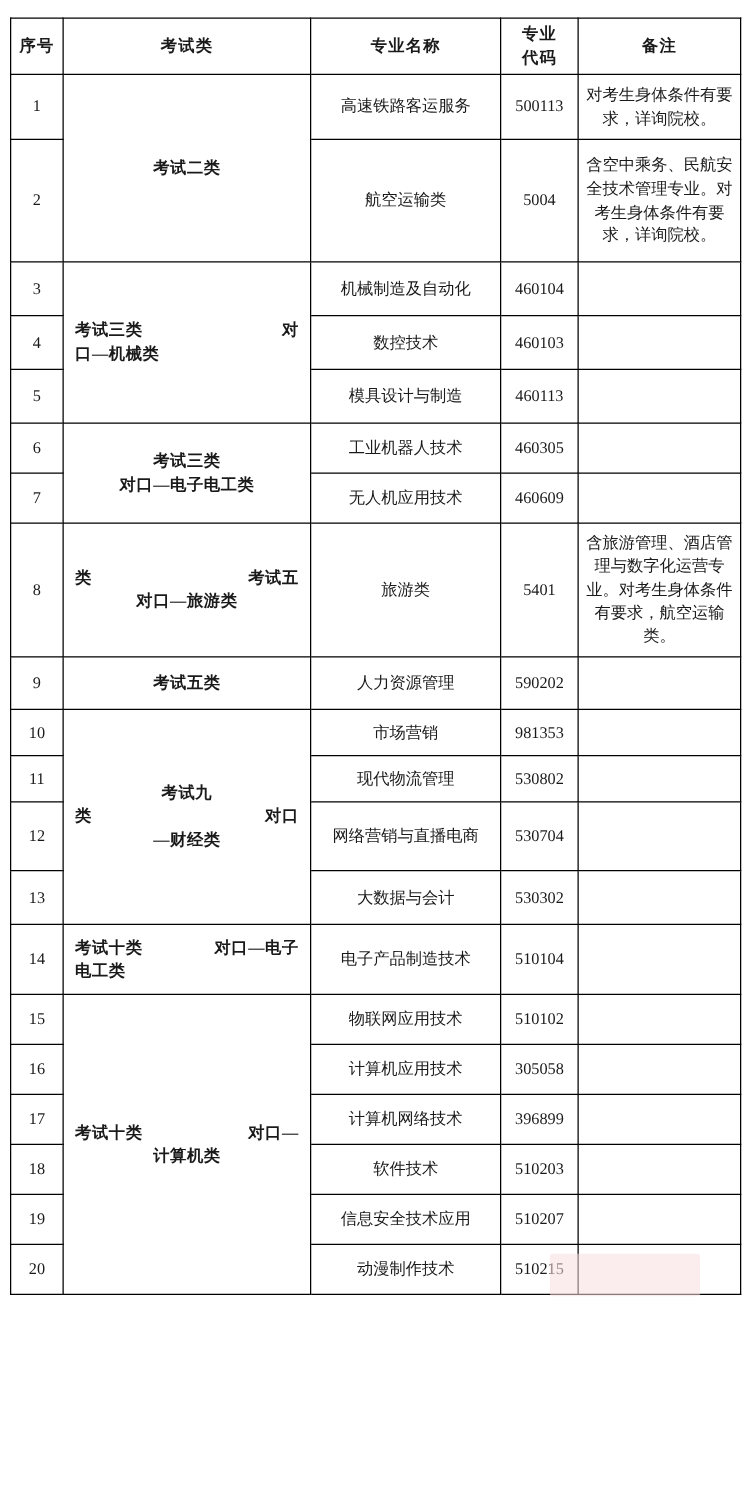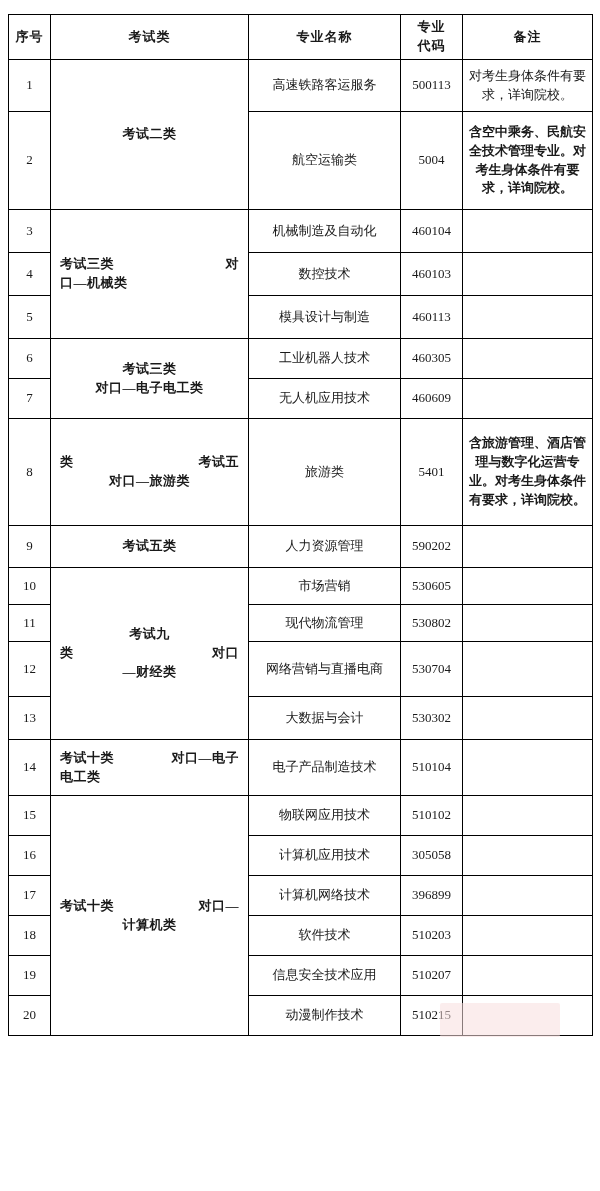--- a/index.html
+++ b/index.html
@@ -58,21 +58,21 @@
   td.major-cell { font-size: 13.5px; }
   td.code-cell { font-size: 13px; }
   td.note-cell {
     font-size: 11.5px;
     text-align: left;
     line-height: 1.55;
     letter-spacing: 0px;
     padding: 3px 4px;
   }
   td.note-cell.bold-note {
-    font-weight: bold;
+    font-weight: normal;
   }
   .cat-split {
     display: block;
     width: 100%;
   }
   .cat-split .line {
     display: flex;
     justify-content: space-between;
     padding: 0 6px;
     box-sizing: border-box;
@@ -197,21 +197,21 @@
               <span>类</span>
               <span>考试五</span>
             </span>
             <span class="line center">
               <span>对口—旅游类</span>
             </span>
           </span>
         </td>
         <td class="major-cell">旅游类</td>
         <td class="code-cell">5401</td>
-        <td class="note-cell bold-note">含旅游管理、酒店管理与数字化运营专业。对考生身体条件有要求，详询院校。</td>
+        <td class="note-cell bold-note">含旅游管理、酒店管理与数字化运营专业。对考生身体条件有要求，航空运输类。</td>
       </tr>
 
       <tr style="height:42px;">
         <td class="no-cell">9</td>
         <td class="cat-cell">
           <span class="cat-center">考试五类</span>
         </td>
         <td class="major-cell">人力资源管理</td>
         <td class="code-cell">590202</td>
         <td class="note-cell"></td>
@@ -227,21 +227,21 @@
             <span class="line">
               <span>类</span>
               <span>对口</span>
             </span>
             <span class="line center">
               <span>—财经类</span>
             </span>
           </span>
         </td>
         <td class="major-cell">市场营销</td>
-        <td class="code-cell">530605</td>
+        <td class="code-cell">981353</td>
         <td class="note-cell"></td>
       </tr>
 
       <tr style="height:37px;">
         <td class="no-cell">11</td>
         <td class="major-cell">现代物流管理</td>
         <td class="code-cell">530802</td>
         <td class="note-cell"></td>
       </tr>
 

